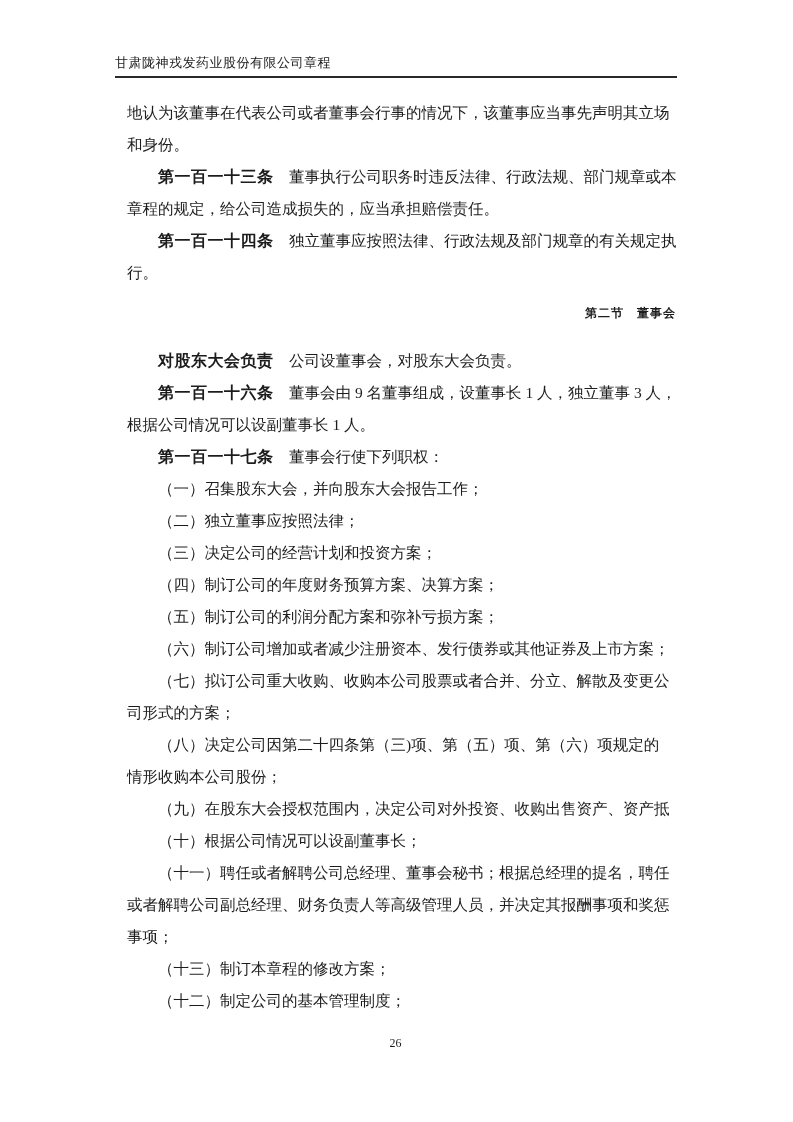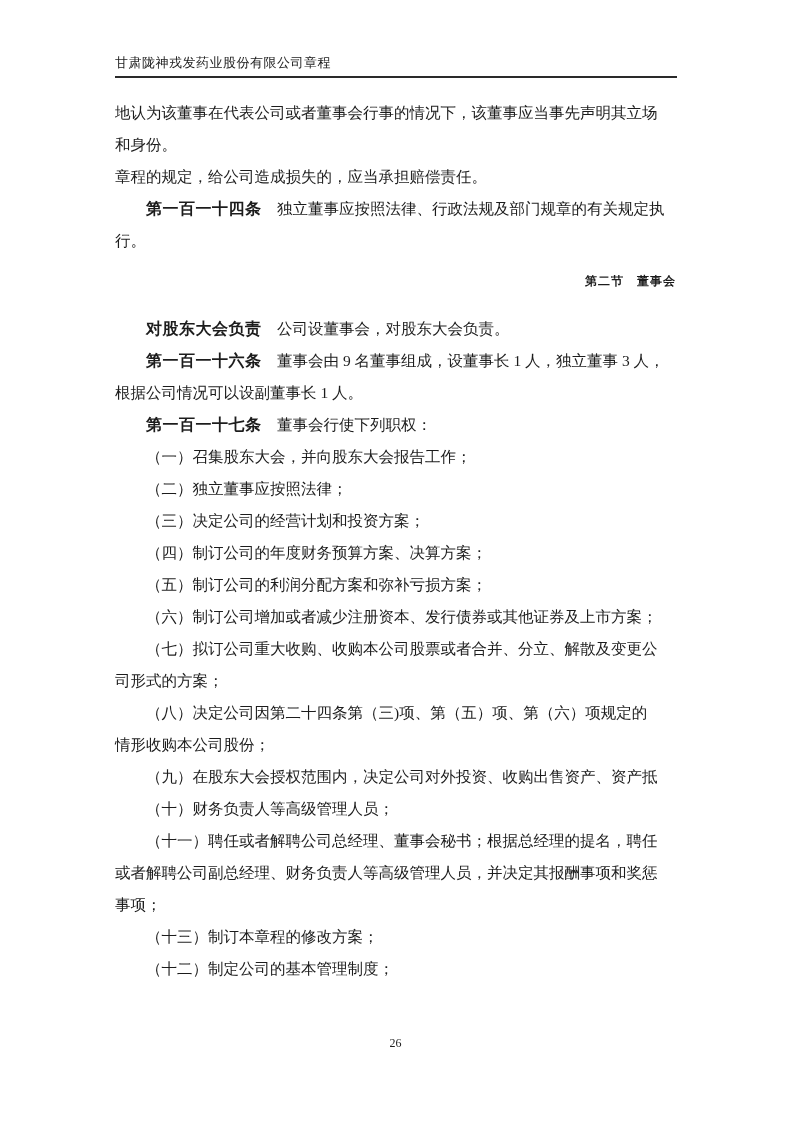--- a/index.html
+++ b/index.html
@@ -32,20 +32,21 @@
     left: 115px;
     top: 97px;
     width: 561px;
   }
   .line {
     height: 32px;
     line-height: 32px;
     font-size: 15.5px;
     white-space: nowrap;
     color: #1c1c1c;
+    margin-left: 12px;
   }
   .line.indent {
     padding-left: 31px;
   }
   .line b {
     font-family: "Liberation Sans", "DejaVu Sans", sans-serif;
     font-weight: bold;
     font-size: 16px;
     letter-spacing: 0.5px;
   }
@@ -72,40 +73,41 @@
 <body>
 
 <div class="page">
   <div class="doc-header">
     <span>甘肃陇神戎发药业股份有限公司章程</span>
   </div>
 
   <div class="doc-body">
       <div class="line">地认为该董事在代表公司或者董事会行事的情况下，该董事应当事先声明其立场</div>
       <div class="line">和身份。</div>
+      <div class="line indent"><b>第一百一十三条</b>　董事执行公司职务时违反法律、行政法规、部门规章或本</div>
       <div class="line">章程的规定，给公司造成损失的，应当承担赔偿责任。</div>
       <div class="line indent"><b>第一百一十四条</b>　独立董事应按照法律、行政法规及部门规章的有关规定执</div>
       <div class="line">行。</div>
       <div class="line heading">第二节　董事会</div>
       <div class="line indent"><b>对股东大会负责</b>　公司设董事会，对股东大会负责。</div>
       <div class="line indent"><b>第一百一十六条</b>　董事会由 9 名董事组成，设董事长 1 人，独立董事 3 人，</div>
       <div class="line">根据公司情况可以设副董事长 1 人。</div>
       <div class="line indent"><b>第一百一十七条</b>　董事会行使下列职权：</div>
       <div class="line indent">（一）召集股东大会，并向股东大会报告工作；</div>
       <div class="line indent">（二）独立董事应按照法律；</div>
       <div class="line indent">（三）决定公司的经营计划和投资方案；</div>
       <div class="line indent">（四）制订公司的年度财务预算方案、决算方案；</div>
       <div class="line indent">（五）制订公司的利润分配方案和弥补亏损方案；</div>
       <div class="line indent">（六）制订公司增加或者减少注册资本、发行债券或其他证券及上市方案；</div>
       <div class="line indent">（七）拟订公司重大收购、收购本公司股票或者合并、分立、解散及变更公</div>
       <div class="line">司形式的方案；</div>
       <div class="line indent">（八）决定公司因第二十四条第（三)项、第（五）项、第（六）项规定的</div>
       <div class="line">情形收购本公司股份；</div>
       <div class="line indent">（九）在股东大会授权范围内，决定公司对外投资、收购出售资产、资产抵</div>
-      <div class="line indent">（十）财务负责人等高级管理人员；</div>
+      <div class="line indent">（十）根据公司情况可以设副董事长；</div>
       <div class="line indent">（十一）聘任或者解聘公司总经理、董事会秘书；根据总经理的提名，聘任</div>
       <div class="line">或者解聘公司副总经理、财务负责人等高级管理人员，并决定其报酬事项和奖惩</div>
       <div class="line">事项；</div>
       <div class="line indent">（十三）制订本章程的修改方案；</div>
       <div class="line indent">（十二）制定公司的基本管理制度；</div>
     </div>
 
   <div class="doc-footer">
     <span>26</span>
   </div>

